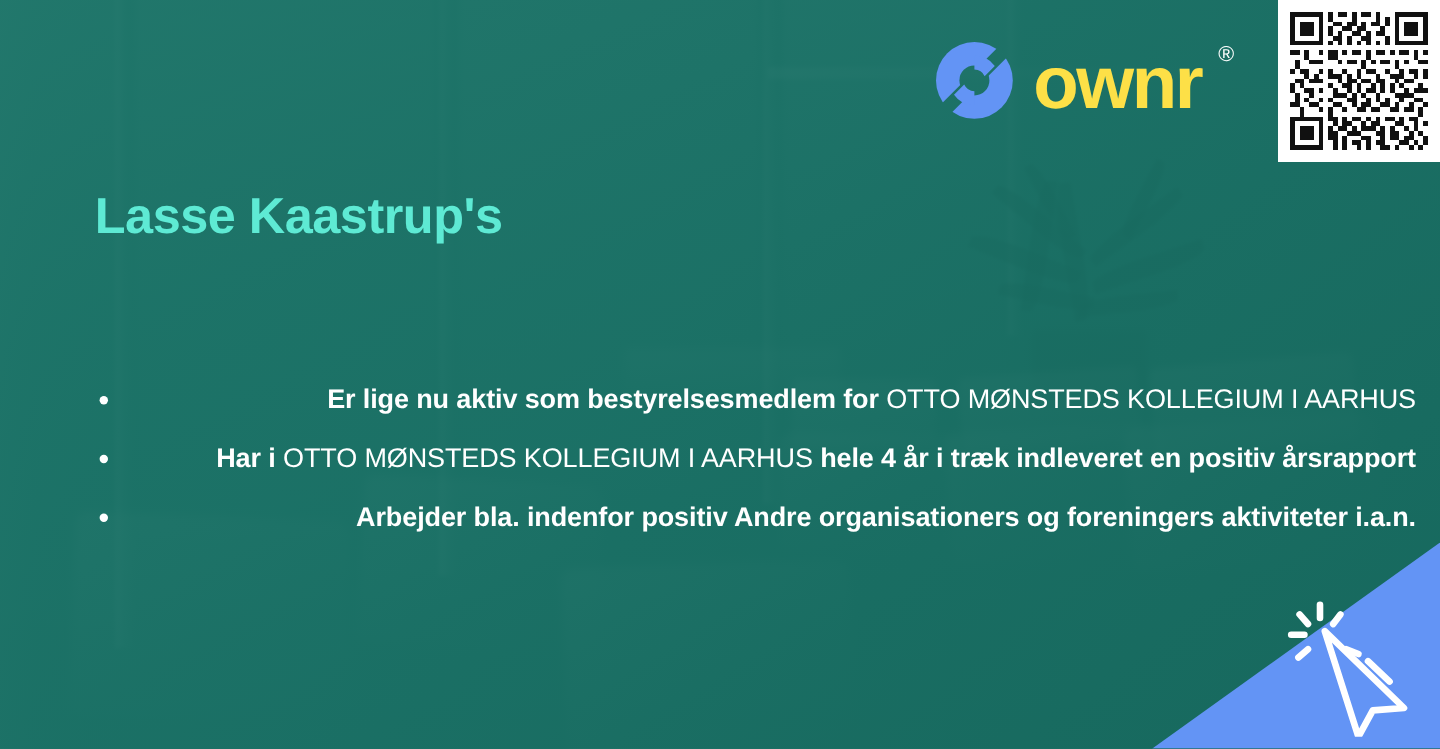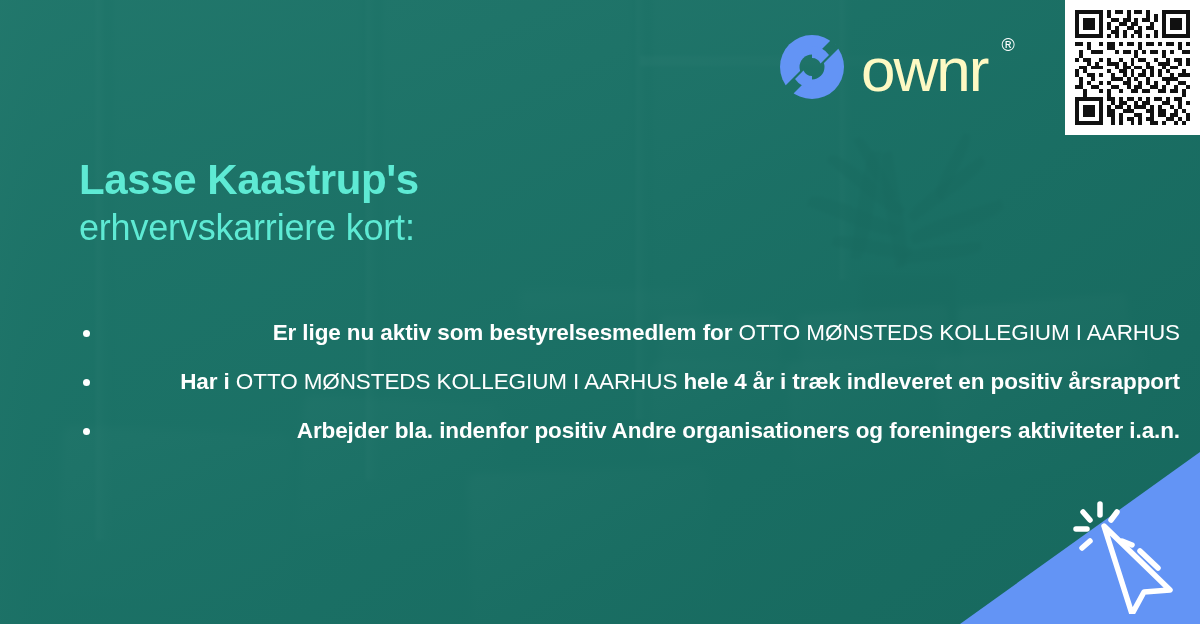--- a/index.html
+++ b/index.html
@@ -84,23 +84,23 @@
   
   #content{ position:absolute; inset:0; z-index:3; }
 
   
   #logo{
     position:absolute; left:779px; top:34px;
     display:flex; align-items:center; gap:16px;
   }
   #logo-mark{ width:66px; height:66px; display:block; }
   #logo-word{
-    color:#fef9c3;
+    color:#fde047;
     font-size:62px;
-    font-weight:normal;
+    font-weight:bold;
     letter-spacing:-2.0px;
     line-height:1;
     position:relative;
     top:3px;
   }
   #logo-reg{
     color:#ffffff;
     font-size:18px;
     position:relative;
     top:-22px;
@@ -453,21 +453,20 @@
         <rect x="19" y="28" width="2" height="1"></rect>
           <rect x="22" y="28" width="1" height="1"></rect>
         <rect x="25" y="28" width="1" height="1"></rect>
           <rect x="27" y="28" width="1" height="1"></rect>
       </g>
     </svg>
   </div>
 
   <div id="headline">
     <span class="l1">Lasse Kaastrup's</span>
-    <span class="l2">erhvervskarriere kort:</span>
   </div>
 
   <ul id="bullets" style="list-style:none;">
     <li class="bullet">
       <span class="dot"></span>
       <span class="rt"><span class="b">Er lige nu aktiv som bestyrelsesmedlem for </span><span class="n">OTTO MØNSTEDS KOLLEGIUM I AARHUS</span></span>
     </li>
     <li class="bullet">
       <span class="dot"></span>
       <span class="rt"><span class="b">Har i </span><span class="n">OTTO MØNSTEDS KOLLEGIUM I AARHUS </span><span class="b">hele 4 år i træk indleveret en positiv årsrapport</span></span>

